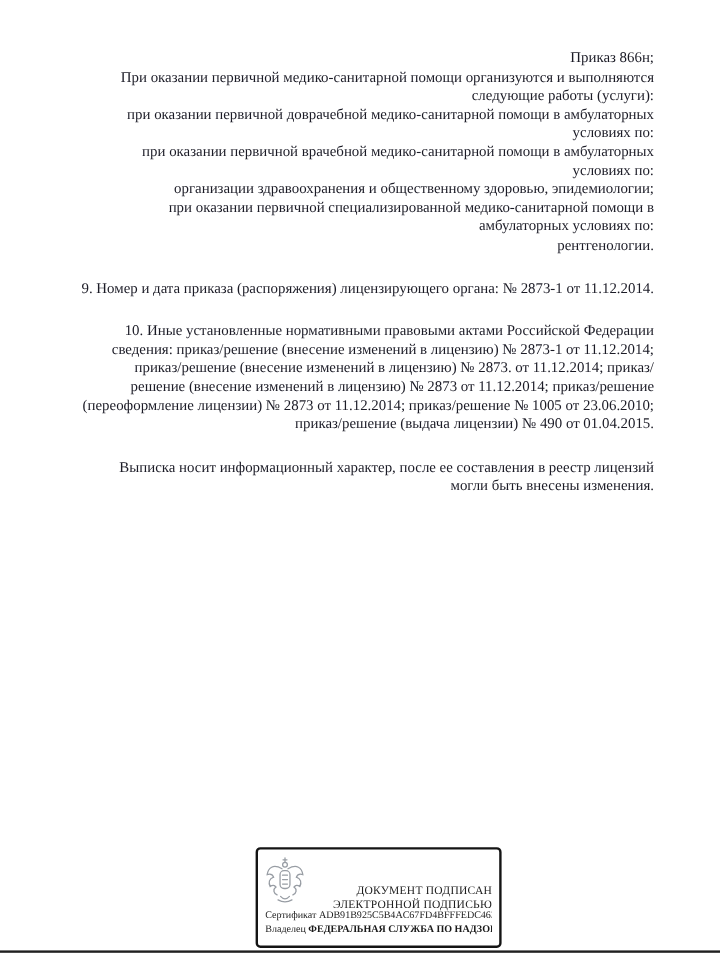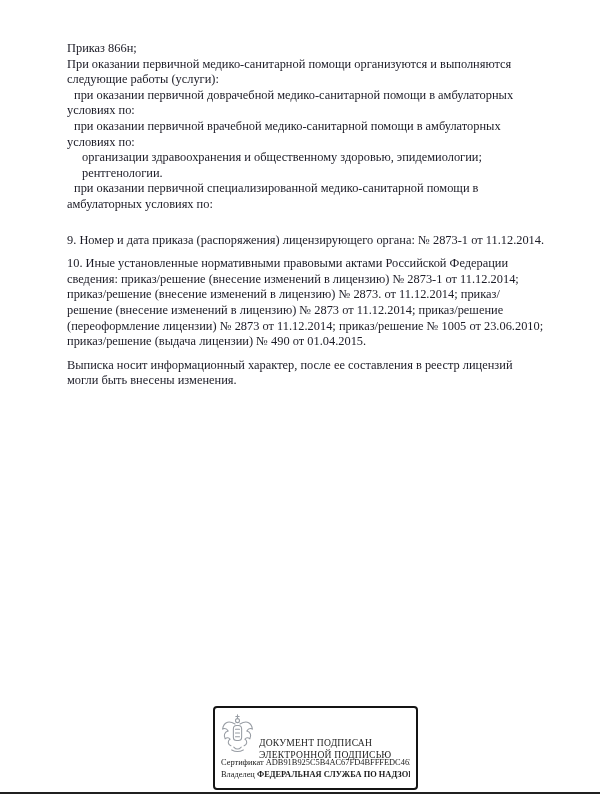--- a/index.html
+++ b/index.html
@@ -15,28 +15,28 @@
     width: 600px; height: 799px;
     background: #ffffff;
   }
   .doc-text {
     position: absolute;
     left: 67px; top: 41px;
     width: 478px;
     font-size: 12.4px;
     line-height: 15.6px;
     color: #1b1b26;
-    text-align: left;
+    text-align: right;
   }
   .doc-line { text-indent: 0; }
   .indent-0 { text-indent: 0; }
   .indent-1 { text-indent: 7px; font-family: Liberation Serif, serif; }
   .indent-2 { text-indent: 15px; }
   .gap-sm { margin-top: 20px; }
-  .gap-lg { margin-top: 8px; }
+  .gap-lg { margin-top: 20px; }
 
   .stamp {
     position: absolute;
     left: 213px; top: 706px;
     width: 205px; height: 84px;
     box-sizing: border-box;
     border: 2px solid #141414;
     border-radius: 4px;
     background: #ffffff;
     padding: 4px 6px 3px 6px;
@@ -45,21 +45,21 @@
   }
   .stamp-head {
     display: flex;
     align-items: center;
     gap: 5px;
     height: 42px;
   }
   .stamp-emblem { flex: 0 0 auto; width: 33px; height: 40px; }
   .stamp-title {
     flex: 1 1 auto;
-    text-align: left;
+    text-align: right;
     font-size: 9.6px;
     line-height: 12px;
     letter-spacing: 0.2px;
     color: #1e1e1e;
     margin-top: 32px;
   }
   .stamp-details {
     margin-top: 3px;
     font-size: 8.4px;
     line-height: 11.6px;
@@ -80,22 +80,22 @@
 <body>
 
 <div class="page">
 
   <div class="doc-text">
       <div class="doc-line indent-0">Приказ 866н;</div>
       <div class="doc-line indent-0">При оказании первичной медико-санитарной помощи организуются и выполняются следующие работы (услуги):</div>
       <div class="doc-line indent-1">при оказании первичной доврачебной медико-санитарной помощи в амбулаторных условиях по:</div>
       <div class="doc-line indent-1">при оказании первичной врачебной медико-санитарной помощи в амбулаторных условиях по:</div>
       <div class="doc-line indent-2">организации здравоохранения и общественному здоровью, эпидемиологии;</div>
+      <div class="doc-line indent-1">при оказании первичной специализированной медико-санитарной помощи в амбулаторных условиях по:</div>
       <div class="doc-line indent-2">рентгенологии.</div>
-      <div class="doc-line indent-1">при оказании первичной специализированной медико-санитарной помощи в амбулаторных условиях по:</div>
       <div class="doc-line indent-0 gap-sm">9. Номер и дата приказа (распоряжения) лицензирующего органа: № 2873-1 от 11.12.2014.</div>
       <div class="doc-line indent-0 gap-lg">10. Иные установленные нормативными правовыми актами Российской Федерации сведения: приказ/решение (внесение изменений в лицензию) № 2873-1 от 11.12.2014; приказ/решение (внесение изменений в лицензию) № 2873. от 11.12.2014; приказ/решение (внесение изменений в лицензию) № 2873 от 11.12.2014; приказ/решение (переоформление лицензии) № 2873 от 11.12.2014; приказ/решение № 1005 от 23.06.2010; приказ/решение (выдача лицензии) № 490 от 01.04.2015.</div>
       <div class="doc-line indent-0 gap-lg">Выписка носит информационный характер, после ее составления в реестр лицензий могли быть внесены изменения.</div>
     </div>
 
   <div class="stamp">
     <div class="stamp-head">
       <svg class="stamp-emblem" viewBox="0 0 40 48" xmlns="http://www.w3.org/2000/svg">
         <g fill="none" stroke="#989da4" stroke-width="1.3" stroke-linecap="round">
           <path d="M20 2 v4 M18 4 h4"></path>

